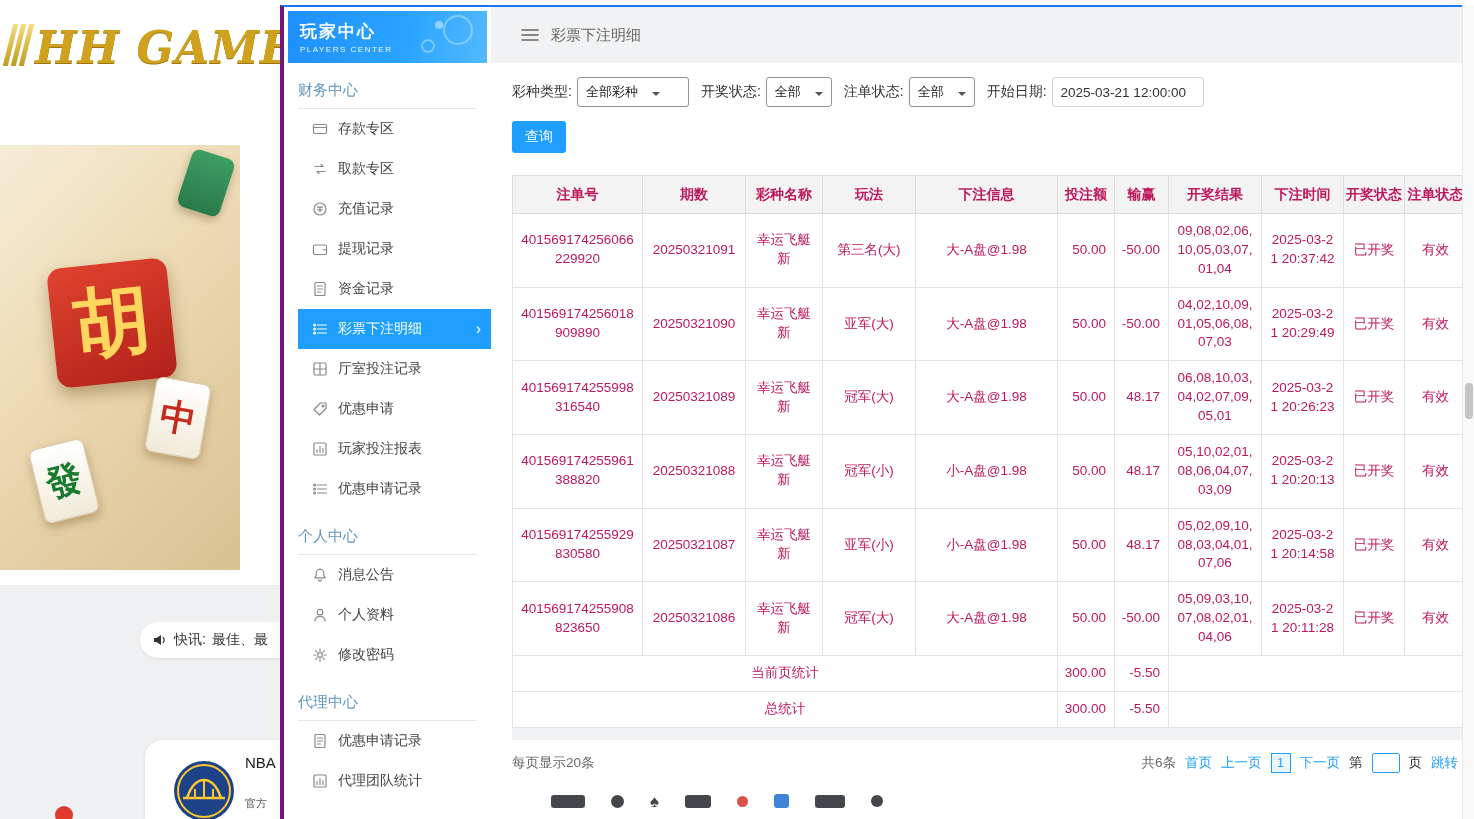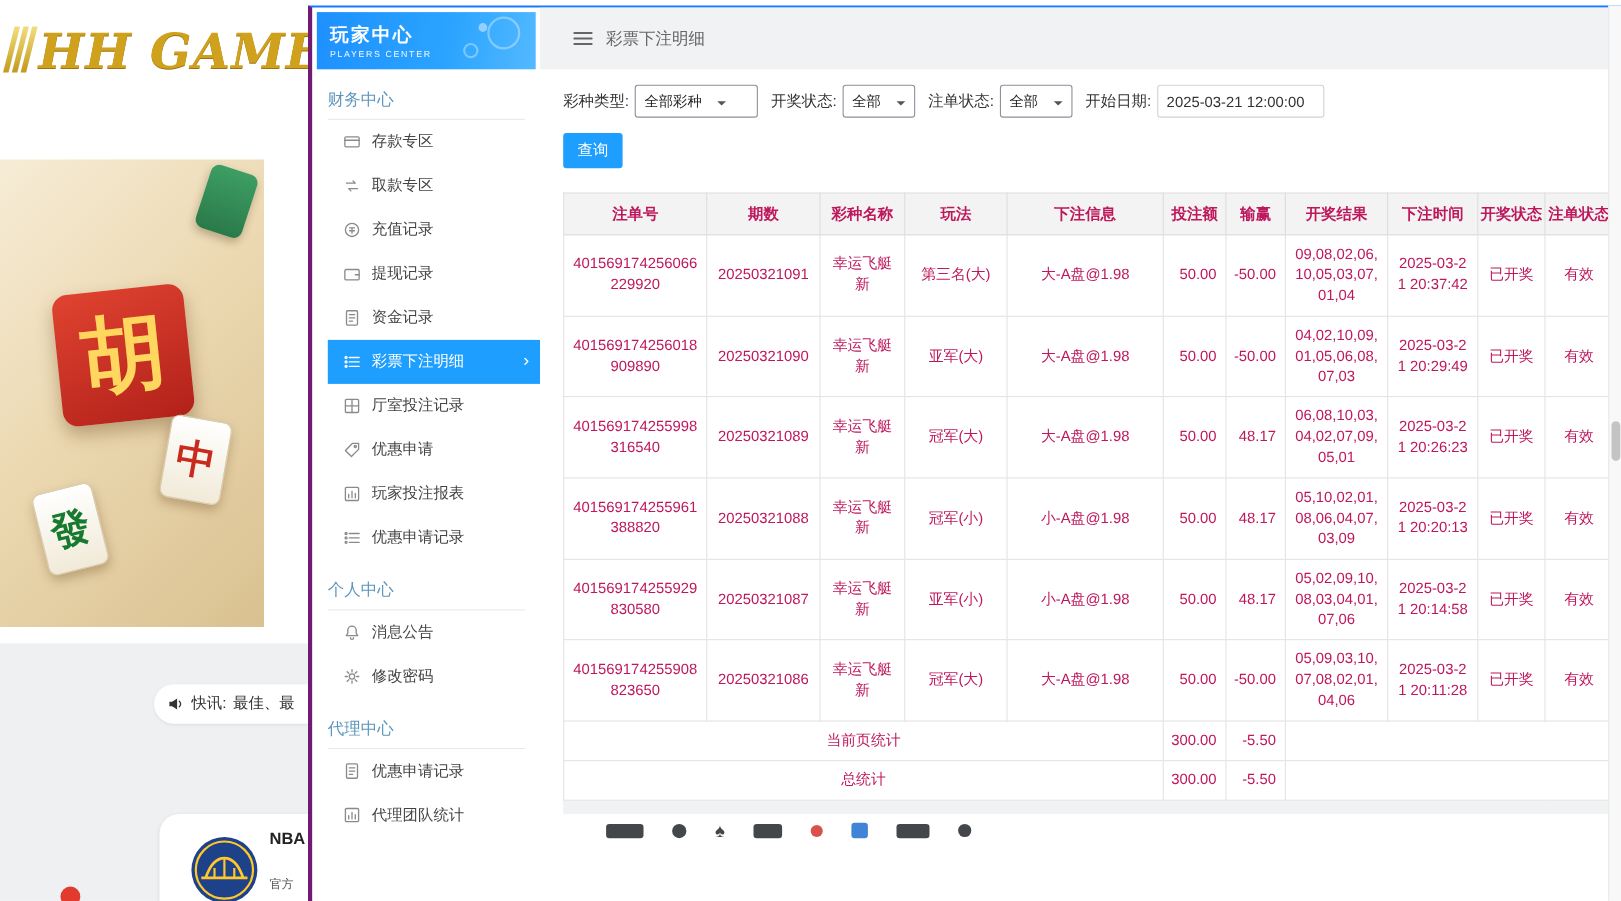--- a/index.html
+++ b/index.html
@@ -26,21 +26,21 @@
   .tile-fa{left:36px;top:298px;transform:rotate(-14deg);color:#187a2f}
   .tile-back{left:184px;top:8px;width:44px;height:60px;border-radius:8px;transform:rotate(18deg);
     background:linear-gradient(180deg,#3d9e63,#2a7a49);box-shadow:0 4px 8px rgba(60,40,10,.3)}
   .ticker{position:absolute;left:140px;top:622px;width:140px;height:36px;background:#fff;
     border-radius:18px 0 0 18px;display:flex;align-items:center;gap:6px;padding:0 4px 0 12px;
     font-size:14px;color:#333;box-shadow:0 1px 3px rgba(0,0,0,.08);white-space:nowrap;overflow:hidden}
   .ticker b{font-weight:normal}
   .bg-card{position:absolute;left:145px;top:740px;width:135px;height:79px;background:#fff;
     border-radius:18px 0 0 0;box-shadow:0 1px 4px rgba(0,0,0,.08)}
   .nba-logo{position:absolute;left:28px;top:20px;width:62px;height:62px}
-  .nba-title{position:absolute;left:100px;top:14px;font-size:15px;font-weight:bold;color:#222}
+  .nba-title{position:absolute;left:100px;top:14px;font-size:15px;font-weight:normal;color:#222}
   .nba-sub{position:absolute;left:100px;top:56px;font-size:11px;color:#555}
   .red-dot{position:absolute;left:55px;top:806px;width:18px;height:18px;border-radius:50%;background:#e23b2e}
 
   
   .panel{position:absolute;left:280px;top:5px;right:0;bottom:0;background:#fff;display:flex;
     border-top:2px solid #1677ff;border-left:4px solid #701a75}
 
   
   .sidebar{width:207px;flex:none;background:#fff;overflow:hidden}
   .side-head{margin:4px 4px 0 4px;height:52px;position:relative;overflow:hidden;color:#fff;
@@ -269,20 +269,29 @@
             <svg viewBox="0 0 16 16" width="16" height="16" fill="none" stroke="currentColor" stroke-width="1.2" stroke-linecap="round" stroke-linejoin="round">
               <path d="M8 2.2a3.8 3.8 0 0 1 3.8 3.8v2.6l1.4 2.2H2.8L4.2 8.6V6A3.8 3.8 0 0 1 8 2.2z"></path>
               <path d="M6.6 12.8a1.4 1.4 0 0 0 2.8 0"></path>
             </svg>
           </span>
           <span>消息公告</span>
         </div>
         <div class="menu-item">
           <span class="icon">
             <svg viewBox="0 0 16 16" width="16" height="16" fill="none" stroke="currentColor" stroke-width="1.2" stroke-linecap="round" stroke-linejoin="round">
+              <circle cx="8" cy="5.2" r="2.8"></circle>
+              <path d="M2.8 13.8c.6-3 2.6-4.4 5.2-4.4s4.6 1.4 5.2 4.4"></path>
+            </svg>
+          </span>
+          <span>个人资料</span>
+        </div>
+        <div class="menu-item">
+          <span class="icon">
+            <svg viewBox="0 0 16 16" width="16" height="16" fill="none" stroke="currentColor" stroke-width="1.2" stroke-linecap="round" stroke-linejoin="round">
               <circle cx="8" cy="8" r="2.4"></circle>
               <path d="M8 1.8v2.1M8 12.1v2.1M1.8 8h2.1M12.1 8h2.1M3.6 3.6l1.5 1.5M10.9 10.9l1.5 1.5M12.4 3.6l-1.5 1.5M5.1 10.9l-1.5 1.5"></path>
             </svg>
           </span>
           <span>修改密码</span>
         </div>
         <div class="section-title">代理中心</div>
         <div class="menu-item">
           <span class="icon">
             <svg viewBox="0 0 16 16" width="16" height="16" fill="none" stroke="currentColor" stroke-width="1.2" stroke-linecap="round" stroke-linejoin="round">
@@ -464,20 +473,34 @@
                 <td class="num">-5.50</td>
                 <td colspan="4"></td>
               </tr>
             </tbody>
           </table>
       </div>
     </div>
 
     <div class="gapstrip"></div>
 
+    <div class="main-foot">
+      <span>每页显示20条</span>
+      <div class="pager">
+        <span>共6条</span>
+        <span class="pg-link">首页</span>
+        <span class="pg-link">上一页</span>
+        <span class="pg-cur">1</span>
+        <span class="pg-link">下一页</span>
+        <span class="pg-text">第</span>
+        <input class="pg-input" style="">
+        <span class="pg-text">页</span>
+        <span class="pg-link">跳转</span>
+      </div>
+    </div>
 
     <div class="post">
       <div class="logos">
         <span class="lg r1"></span>
           <span class="lg c1"></span>
           <span class="spade">♠</span>
         <span class="lg r2"></span>
           <span class="lg red"></span>
           <span class="lg blue"></span>
         <span class="lg r3"></span>

